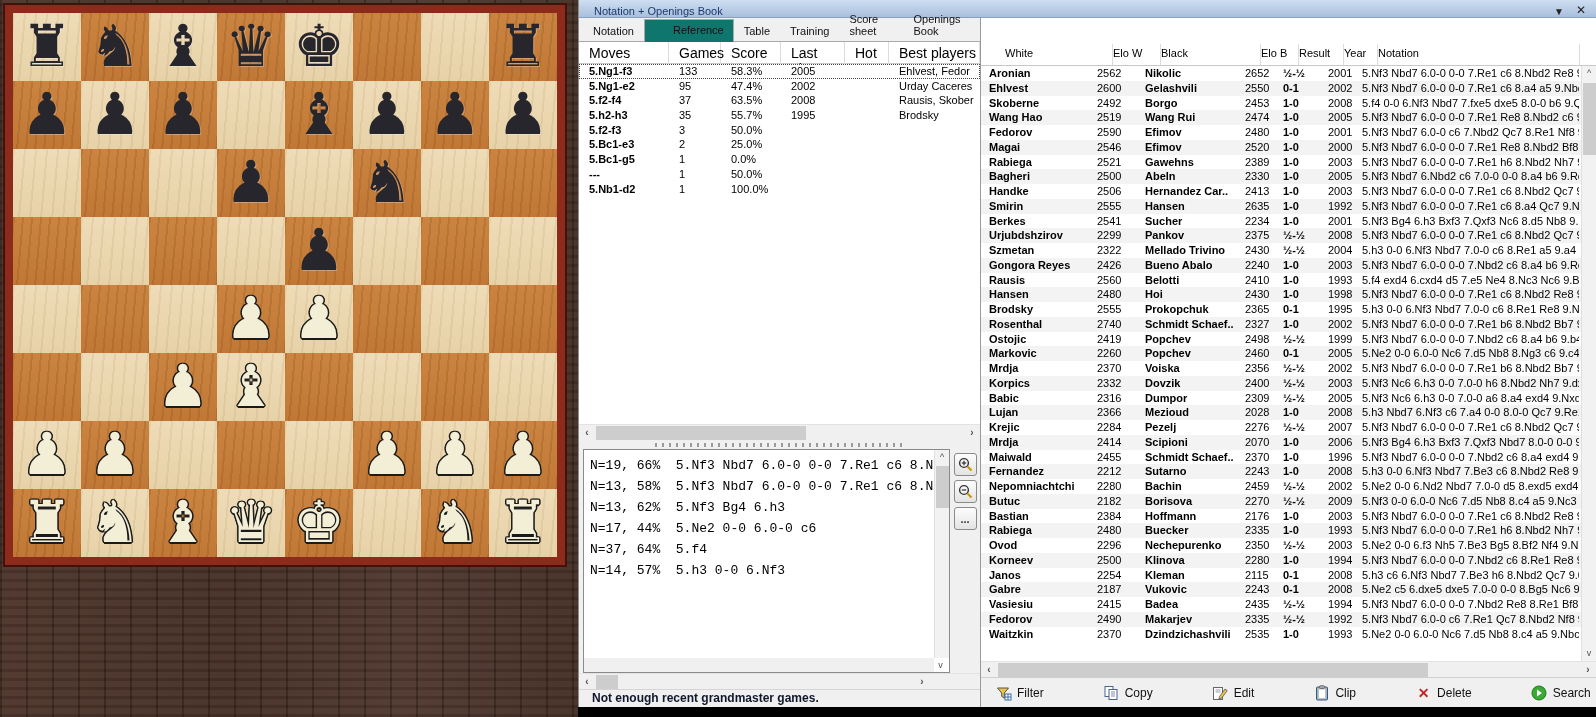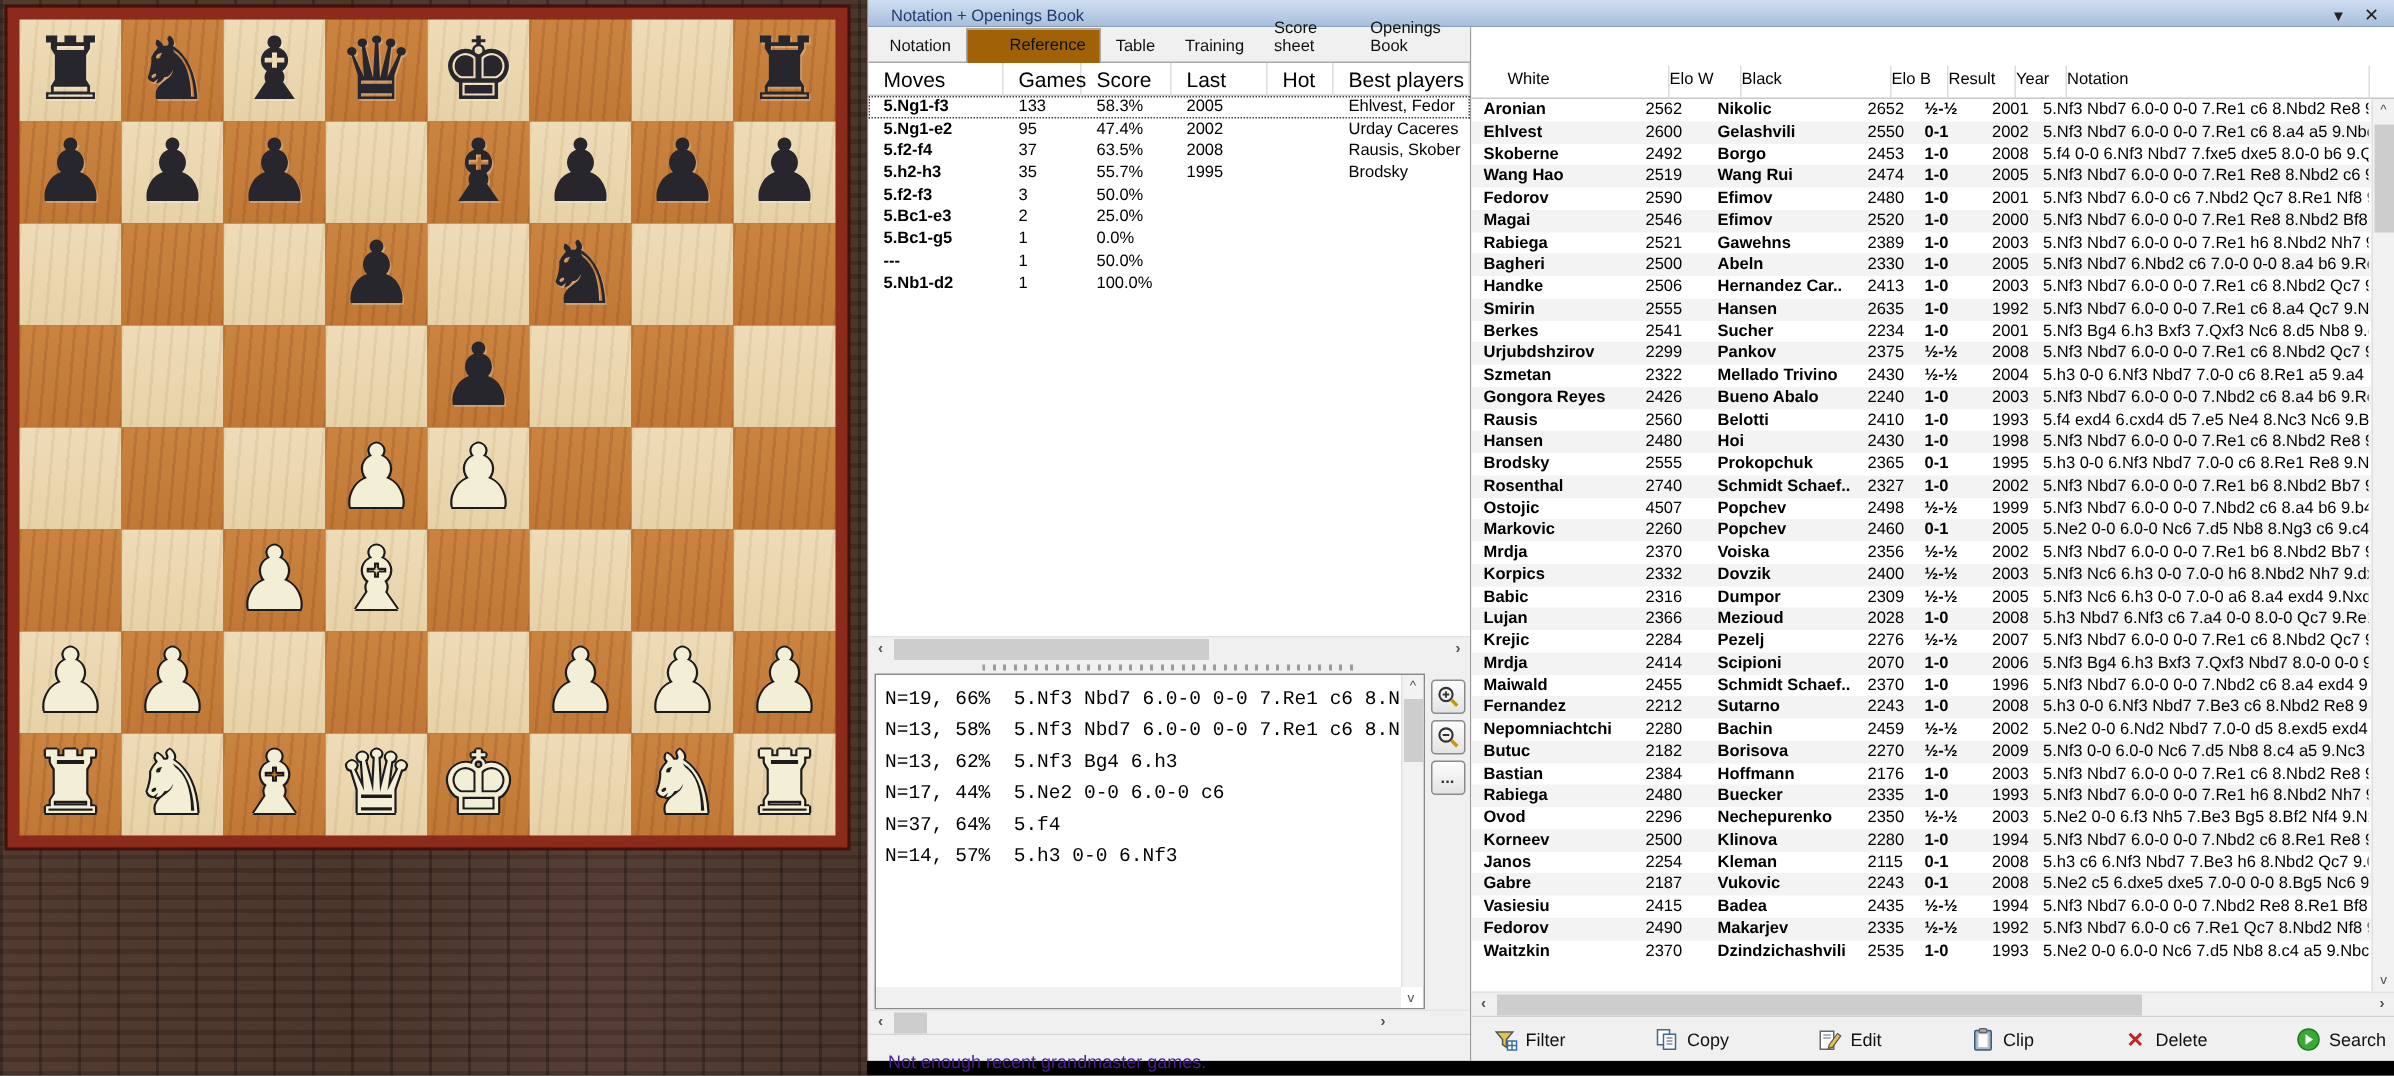--- a/index.html
+++ b/index.html
@@ -36,21 +36,21 @@
     display:flex; align-items:flex-end; font-size:11px; color:#1e3a6e; padding-left:15px; flex:0 0 18px; }
   #title-bar .spring { flex:1; }
   .titlebtn { width:22px; text-align:center; color:#222; font-size:10px; cursor:default; }
   #title-close { font-size:12px; margin-right:4px; }
 
   #cols { flex:1; display:flex; min-height:0; }
   
   #mid { width:402px; display:flex; flex-direction:column; background:#f0f0f0; border-right:1px solid #9a9a9a; }
   #tabs { height:24px; display:flex; align-items:flex-end; background:#f0f0f0; border-bottom:1px solid #a9a9a9; padding-left:4px; }
   .tab { font-size:11px; padding:3px 9px 4px; color:#111; border:1px solid transparent; border-bottom:none; }
-  .tab.active { background:#a16207; border-color:#a9a9a9; margin-bottom:-1px; padding-bottom:6px; padding-top:4px;padding-left:28px; }
+  .tab.active { background:#0f766e; border-color:#a9a9a9; margin-bottom:-1px; padding-bottom:6px; padding-top:4px;padding-left:28px; }
   .mt-grid { display:grid; grid-template-columns:90px 52px 60px 64px 44px 1fr; }
   #moves-header { background:#fff; border-bottom:1px solid #c8c8c8; height:22px; align-items:center; }
   #moves-header .hc { font-size:14px; color:#000; padding:3px 0 3px 10px; border-right:1px solid #dcdcdc; height:100%; }
   #moves-rows { background:#fff; flex:1; overflow:hidden; }
   .m-row { height:14.7px; line-height:14.6px; font-size:11px; }
   .m-row .c { padding-left:10px; white-space:nowrap; overflow:hidden; }
   .m-row .c.move { font-weight:bold; }
   .m-row.sel { outline:1px dotted #444; outline-offset:-1px; }
 
   
@@ -71,22 +71,22 @@
   #stats-vscroll { position:absolute; right:0; top:0; bottom:14px; width:15px; background:#f2f2f2; border-left:1px solid #e0e0e0; }
   #stats-vscroll .arr { height:14px; text-align:center; font-size:9px; color:#505050; line-height:14px; }
   #stats-vscroll .thumb { position:absolute; top:16px; left:1px; width:13px; height:42px; background:#cdcdcd; }
   #stats-bottom { position:absolute; left:0; right:15px; bottom:0; height:14px; background:#f0f0f0; }
   #stats-downarr { position:absolute; right:2px; bottom:0; height:14px; width:13px; text-align:center;
     font-size:9px; color:#505050; line-height:14px; }
   #stats-btns { width:30px; display:flex; flex-direction:column; align-items:center; padding-top:2px; }
   .sq-btn { width:23px; height:23px; margin:2px 0; background:linear-gradient(180deg,#fdfdfd,#e3e3e3);
     border:1px solid #8a8a8a; border-radius:3px; display:flex; align-items:center; justify-content:center;
     font-size:11px; font-weight:bold; color:#333; }
-  #status-bar { height:18px; background:#f0f0f0; border-top:1px solid #d5d5d5; font-size:12px; font-weight:normal;
-    padding:11px 0 0 13px; color:#4c1d95; }
+  #status-bar { height:18px; background:#f0f0f0; border-top:1px solid #d5d5d5; font-size:12px; font-weight:bold;
+    padding:1px 0 0 13px; color:#0f172a; }
 
   
   #right { flex:1; display:flex; flex-direction:column; background:#fff; min-width:0; }
   #right-spacer { height:26px; background:#fff; }
   .gt-grid { display:grid; grid-template-columns:108px 48px 100px 38px 45px 34px 1fr; padding-left:8px; padding-right:16px; }
   #games-header { height:22px; background:#fff; border-bottom:1px solid #c8c8c8; align-items:center;padding-left:24px; }
   #games-header .hc { font-size:11px; padding:3px 0; border-right:1px solid #dcdcdc; height:100%; white-space:nowrap; }
   #games-rows-wrap { flex:1; position:relative; overflow:hidden; background:#fff; }
   #games-rows { position:absolute; inset:0 15px 0 0; overflow:hidden; }
   .g-row { height:14.75px; line-height:14.7px; font-size:11px; padding-right:2px; }
@@ -578,21 +578,21 @@
                 <div class="c b">Rosenthal</div>
                 <div class="c">2740</div>
                 <div class="c b">Schmidt Schaef..</div>
                 <div class="c">2327</div>
                 <div class="c b">1-0</div>
                 <div class="c">2002</div>
                 <div class="c">5.Nf3 Nbd7 6.0-0 0-0 7.Re1 b6 8.Nbd2 Bb7 9.</div>
               </div>
               <div class="g-row gt-grid">
                 <div class="c b">Ostojic</div>
-                <div class="c">4507</div>
+                <div class="c">2419</div>
                 <div class="c b">Popchev</div>
                 <div class="c">2498</div>
                 <div class="c b">½-½</div>
                 <div class="c">1999</div>
                 <div class="c">5.Nf3 Nbd7 6.0-0 0-0 7.Nbd2 c6 8.a4 b6 9.b4</div>
               </div>
               <div class="g-row gt-grid">
                 <div class="c b">Markovic</div>
                 <div class="c">2260</div>
                 <div class="c b">Popchev</div>

